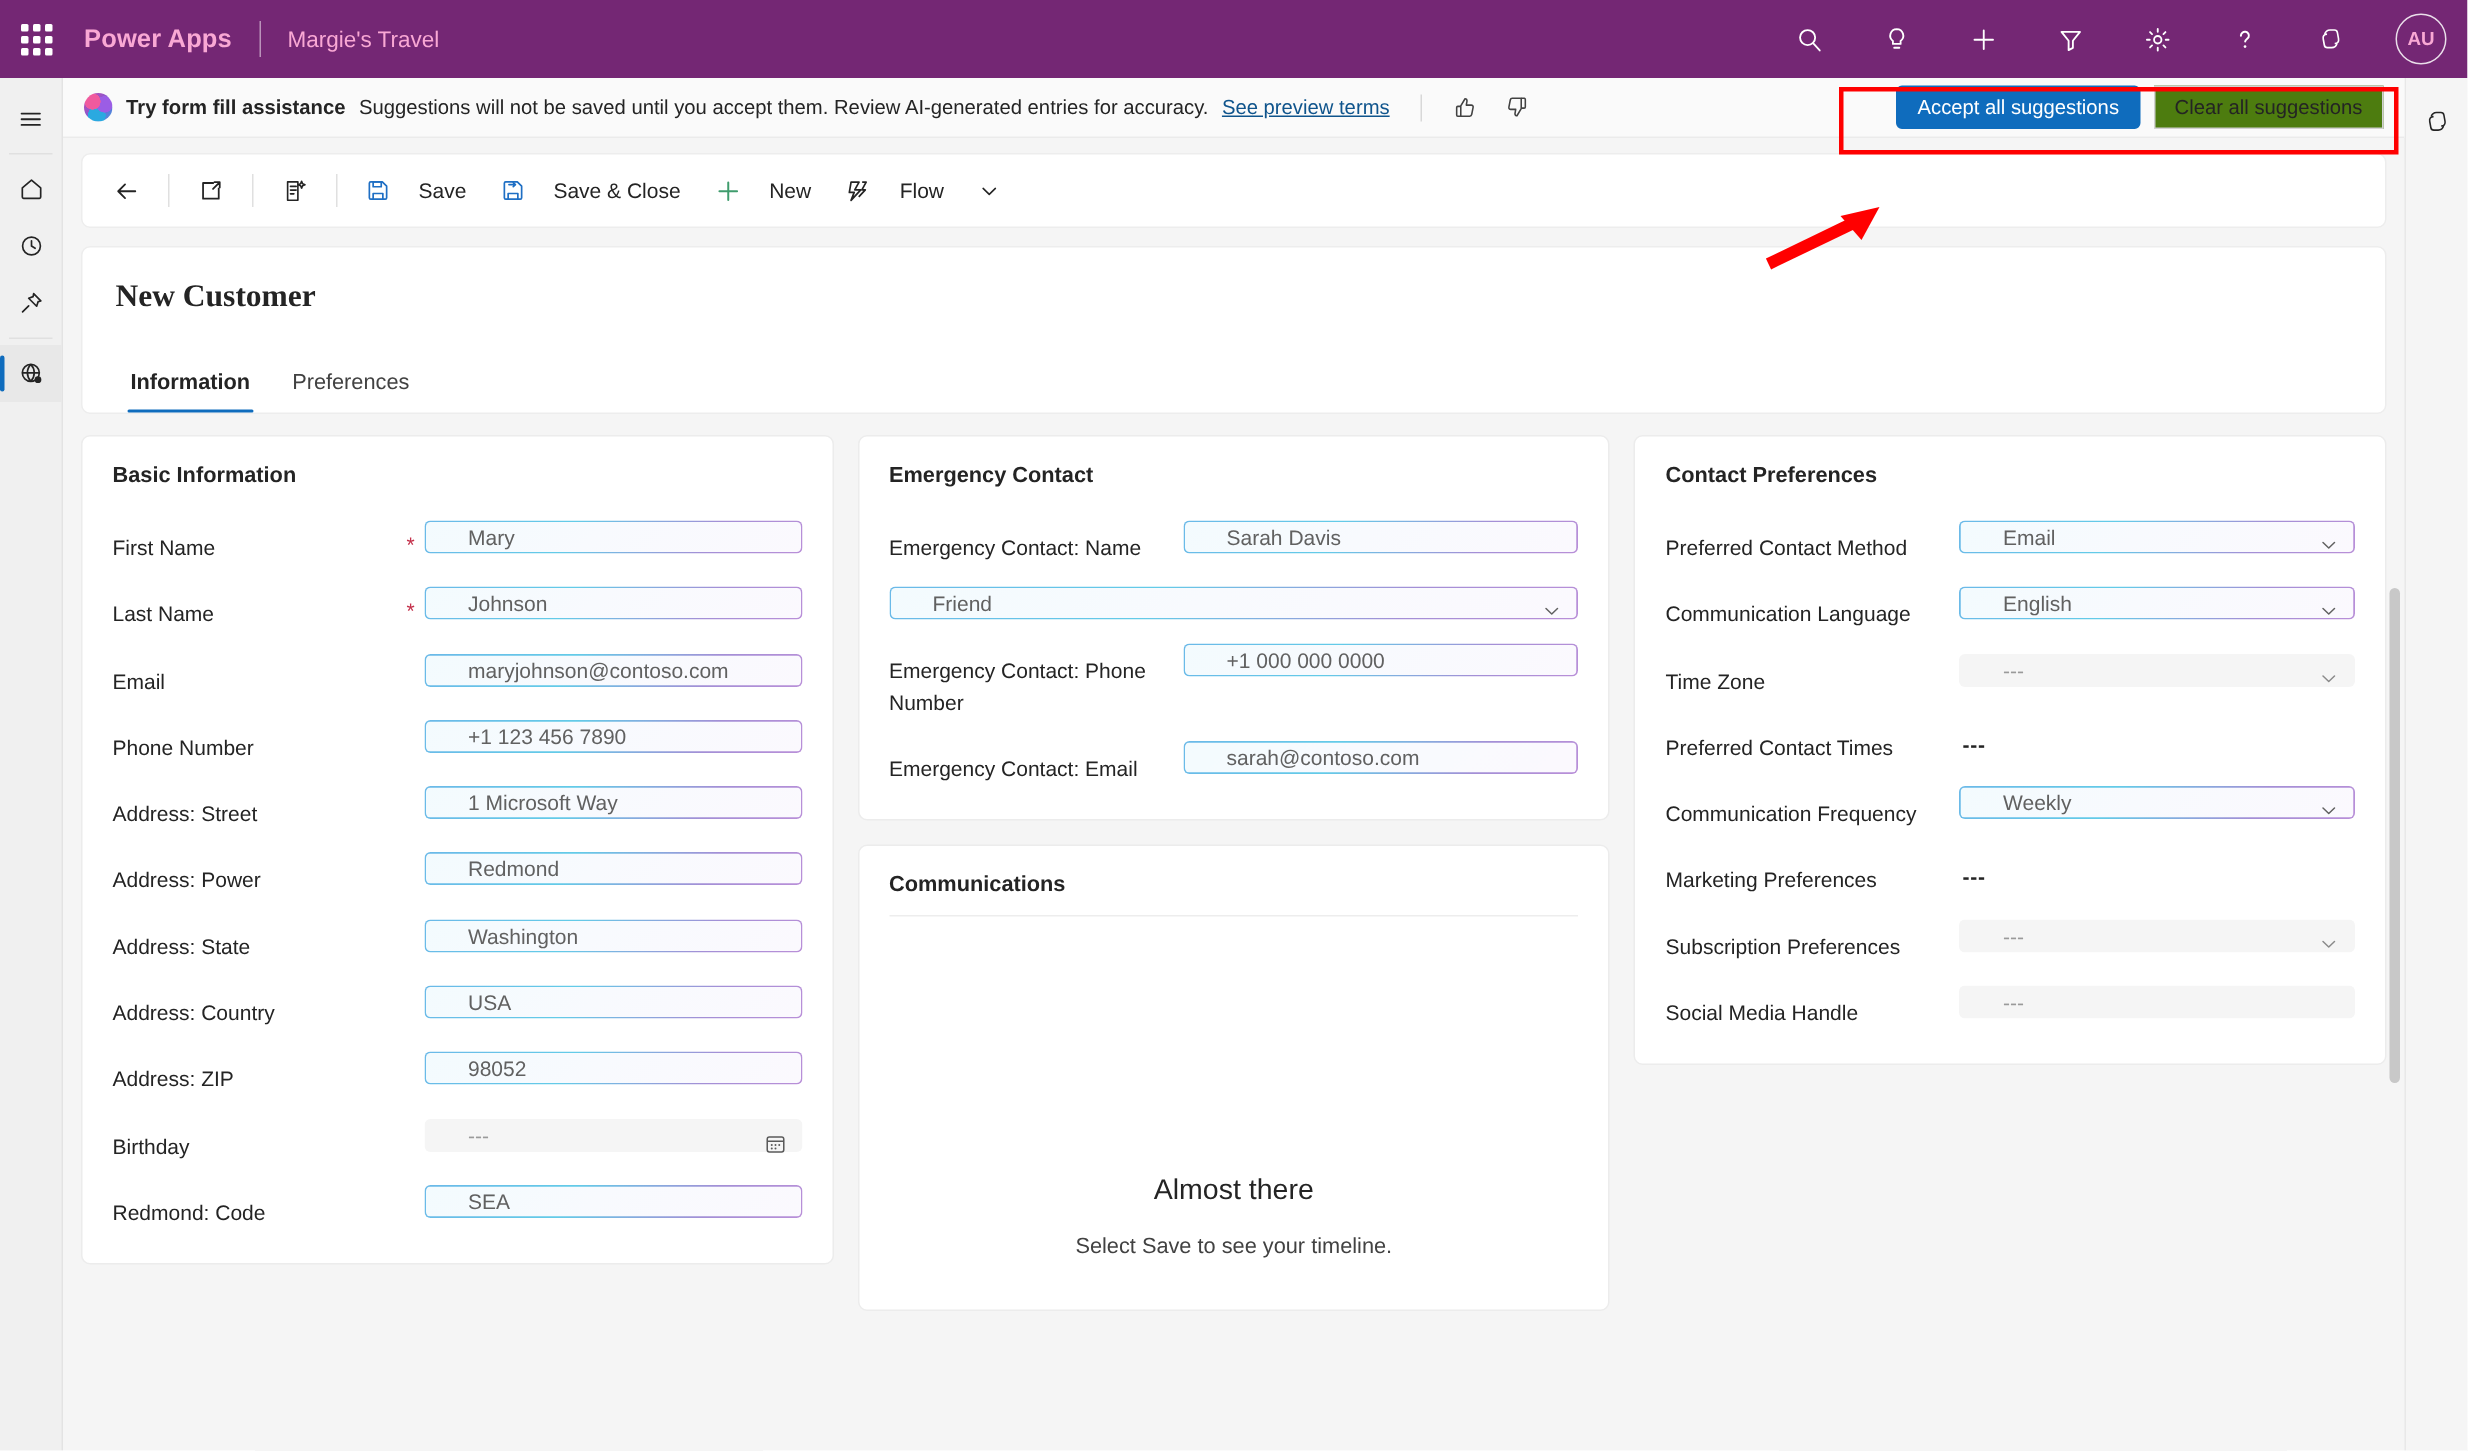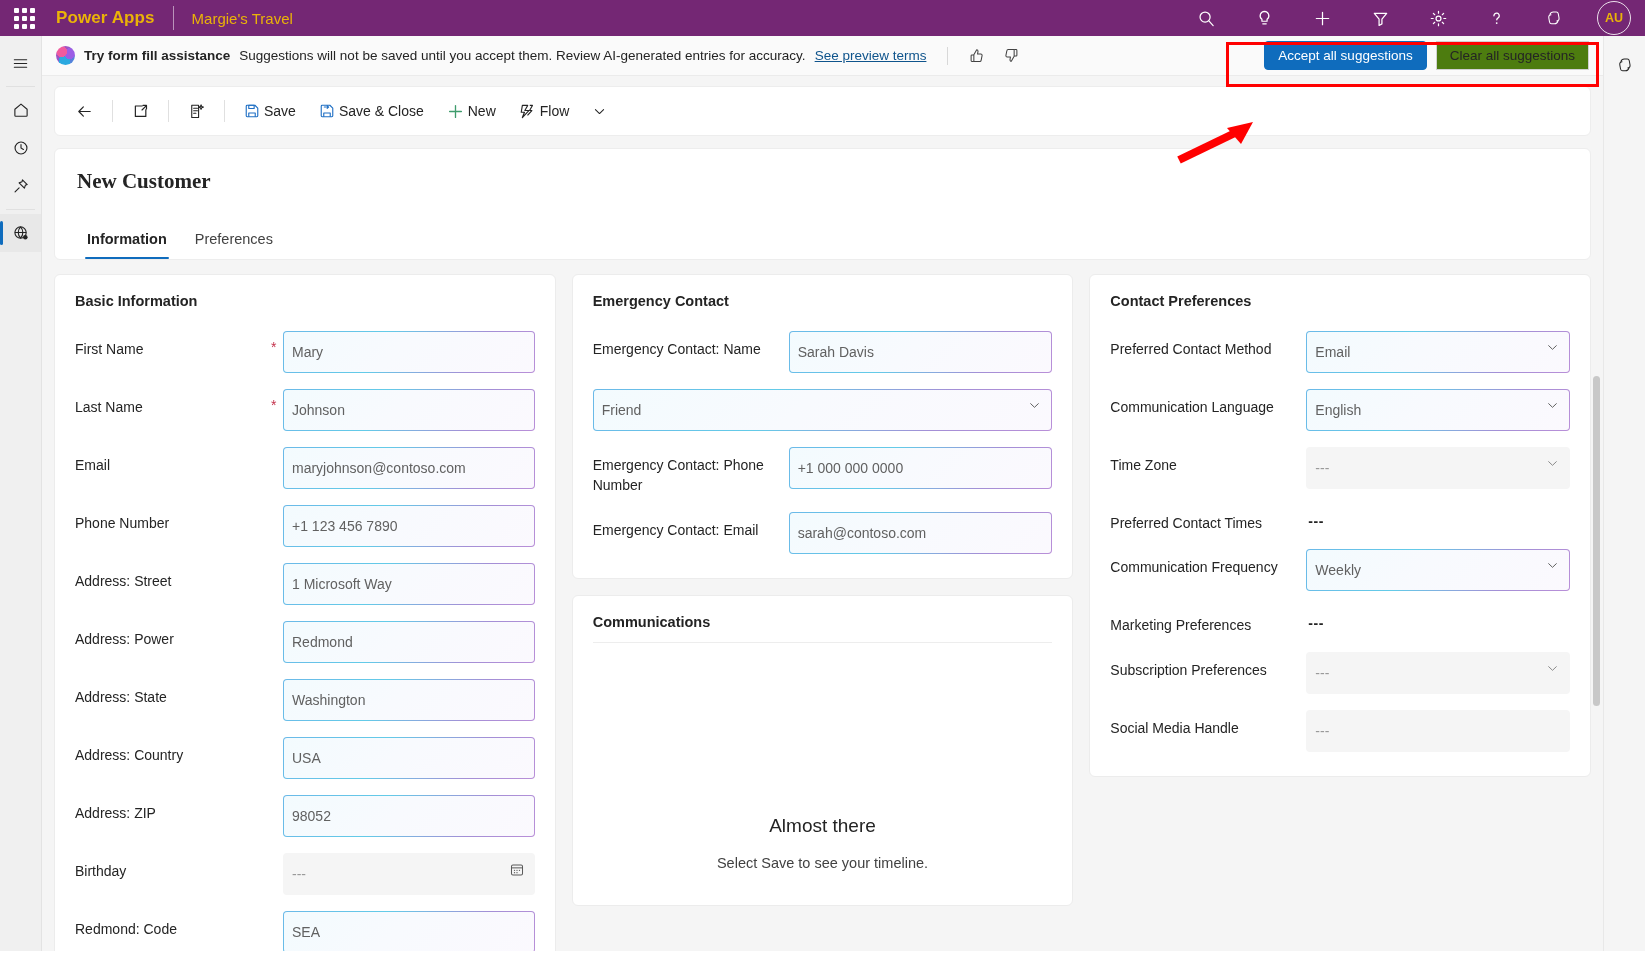--- a/index.html
+++ b/index.html
@@ -4,22 +4,22 @@
 <style>
   * { box-sizing: border-box; margin: 0; padding: 0; }
   html, body {
     width: 1645px; height: 967px;
     font-family: "Liberation Sans", sans-serif;
     background: #ffffff; overflow: hidden;
   }
 
   
   .header {
-    height: 36px; background: #742774; display: flex; align-items: center;
-    color: #eab308; position: relative;
+    height: 52px; background: #742774; display: flex; align-items: center;
+    color: #f9a8d4; position: relative;
   }
   .waffle {
     width: 48px; height: 52px; display: flex; align-items: center;
     justify-content: center; cursor: pointer;
   }
   .waffle-grid {
     display: grid; grid-template-columns: repeat(3, 5px);
     grid-template-rows: repeat(3, 5px); gap: 3px;
   }
   .waffle-grid i { background: #fff; border-radius: 1px; display: block; }
@@ -108,21 +108,21 @@
 
   
   .canvas { flex: 1; overflow: hidden; padding: 10px 12px 0 12px; position: relative; }
 
   
   .cmdbar {
     background: #fff; border: 1px solid #ededed; border-radius: 6px;
     height: 50px; display: flex; align-items: center; padding: 0 10px; gap: 2px;
   }
   .cmd {
-    display: flex; align-items: center; gap: 3px; padding: 6px 10px;
+    display: flex; align-items: center; gap: 18px; padding: 6px 10px;
     border-radius: 4px; cursor: pointer; font-size: 14px; color: #242424;
     white-space: nowrap;
   }
   .cmd-sep { width: 1px; height: 22px; background: #e0e0e0; margin: 0 6px; }
 
   
   .formcard {
     background: #fff; border: 1px solid #ededed; border-radius: 6px;
     margin-top: 12px; padding: 20px 22px 0 22px;
   }
@@ -155,22 +155,22 @@
   .field:last-child { margin-bottom: 4px; }
   .flabel {
     width: 196px; flex: 0 0 196px; font-size: 14px; color: #242424;
     padding-top: 8px; line-height: 1.45;
   }
   .req { color: #c4314b; width: 12px; flex: 0 0 12px; font-size: 14px; padding-top: 8px; }
   .fctl { flex: 1; min-width: 0; position: relative; }
 
   
   .inp {
-    height: 42px; border-radius: 4px; font-size: 14px; color: #616161;
-    display: flex; align-items: center; padding: 0 8px; cursor: text;
+    height: 22px; border-radius: 4px; font-size: 14px; color: #616161;
+    display: flex; align-items: center; padding: 0 28px; cursor: text;
     background:
       linear-gradient(135deg, #f3fbfe 0%, #f8fafe 45%, #fbf9fe 100%) padding-box,
       linear-gradient(120deg, #6bb9e8 0%, #63cbe8 38%, #a48fd6 75%, #b98fd8 100%) border-box;
     border: 1px solid transparent;
   }
   .inp.empty {
     background: #f5f5f5; border: 1px solid transparent; color: #9a9a9a;
   }
   .inp.dropdown { padding-right: 32px; }
   .chev, .cal {

